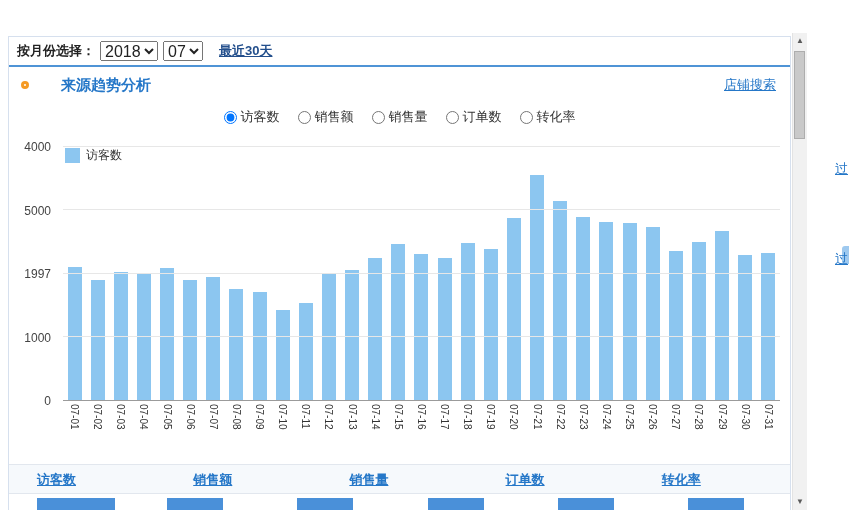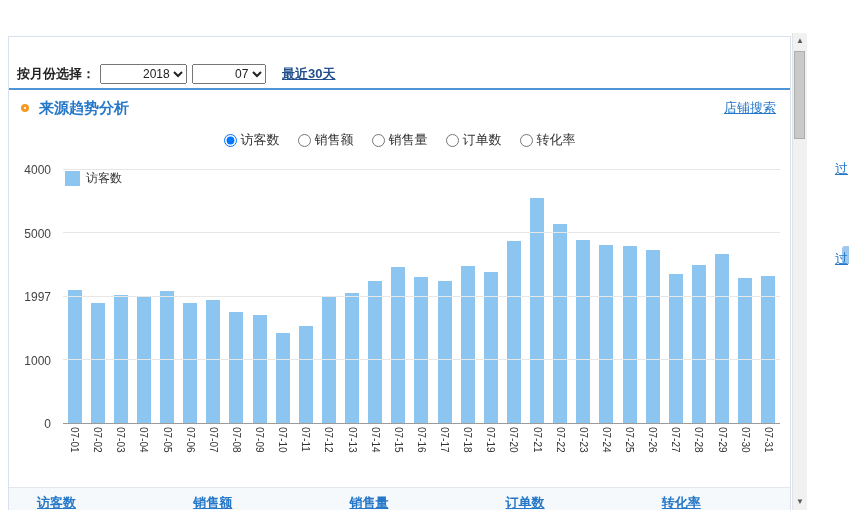--- a/index.html
+++ b/index.html
@@ -10,26 +10,26 @@
   }
   
   .titlebar{ position:absolute; top:0; left:0; width:100%; height:32px; background:var(--titlebar_gray); }
   .titlebar .t{ line-height:32px; padding-left:12px; color:#fff; font-weight:bold; font-size:13px; }
   .close{ position:absolute; right:20px; top:0; line-height:32px; color:#161616; font-weight:bold; font-size:15px; cursor:pointer; }
 
   
   .bodyc{ position:absolute; top:32px; left:0; width:792px; height:478px; background:#fff; }
   .inner{ position:absolute; top:4px; left:8px; right:1px; bottom:-30px; border:1px solid #d6e0ee; background:#fff; }
 
-  .filter-row{ display:flex; align-items:center; height:30px; padding:0 8px; border-bottom:2px solid #4f94d6;margin-top:23px; }
+  .filter-row{ display:flex; align-items:center; height:30px; padding:0 8px; border-bottom:2px solid #4f94d6; }
   .filter-label{ font-weight:bold; font-size:13px; color:#222; }
-  select{ font-size:12px; height:20px; margin-left:5px; color:#222;padding-left:38px; }
+  select{ font-size:16px; height:20px; margin-left:5px; color:#222; }
   .recent{ margin-left:16px; color:var(--dark_link_blue); font-size:13px; font-weight:bold; text-decoration:underline; cursor:pointer; }
 
-  .section-row{ display:flex; align-items:center; height:36px; padding:0 12px; }
+  .section-row{ display:flex; align-items:center; height:36px; padding:0 12px;gap:22px; }
   .ring{ width:8px; height:8px; border:3px solid var(--orange); border-radius:50%; background:#fff; flex:0 0 auto; }
   .sec-title{ color:var(--accent_blue); font-weight:bold; font-size:15px; margin-left:10px; }
   .spacer{ flex:1; }
   .dl{ color:var(--accent_blue); font-size:13px; text-decoration:underline; cursor:pointer; margin-right:2px; }
 
   .radio-row{ display:flex; justify-content:center; align-items:center; gap:18px; height:28px; font-size:13px; color:#333; }
   .radio-item{ display:flex; align-items:center; cursor:pointer; }
   .radio-item input{ margin:0 4px 0 0; }
 
   

